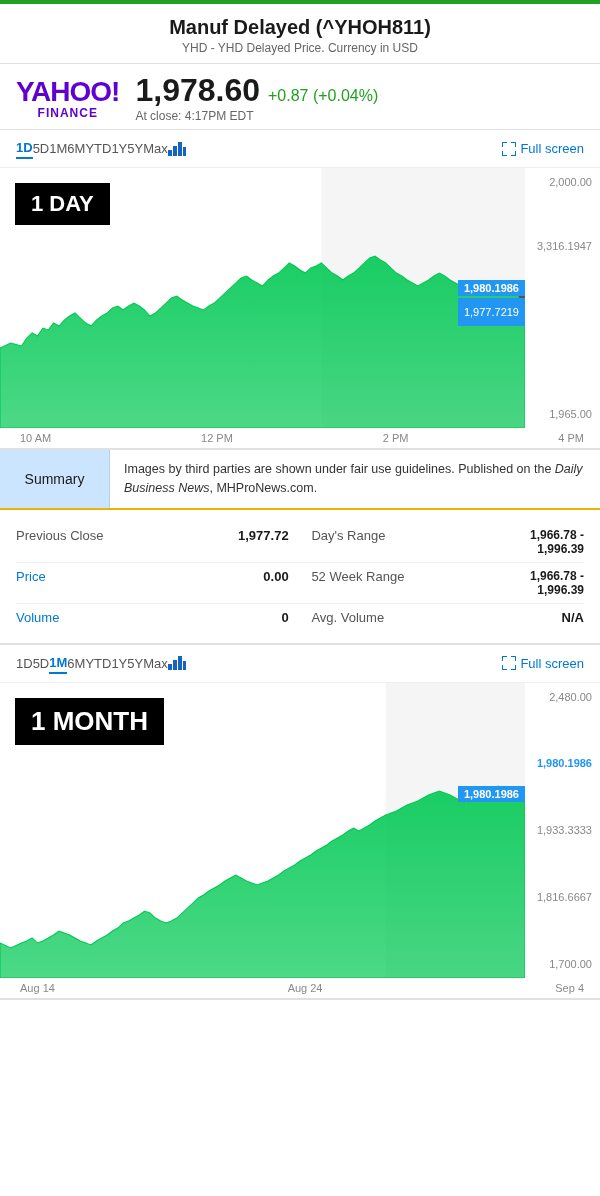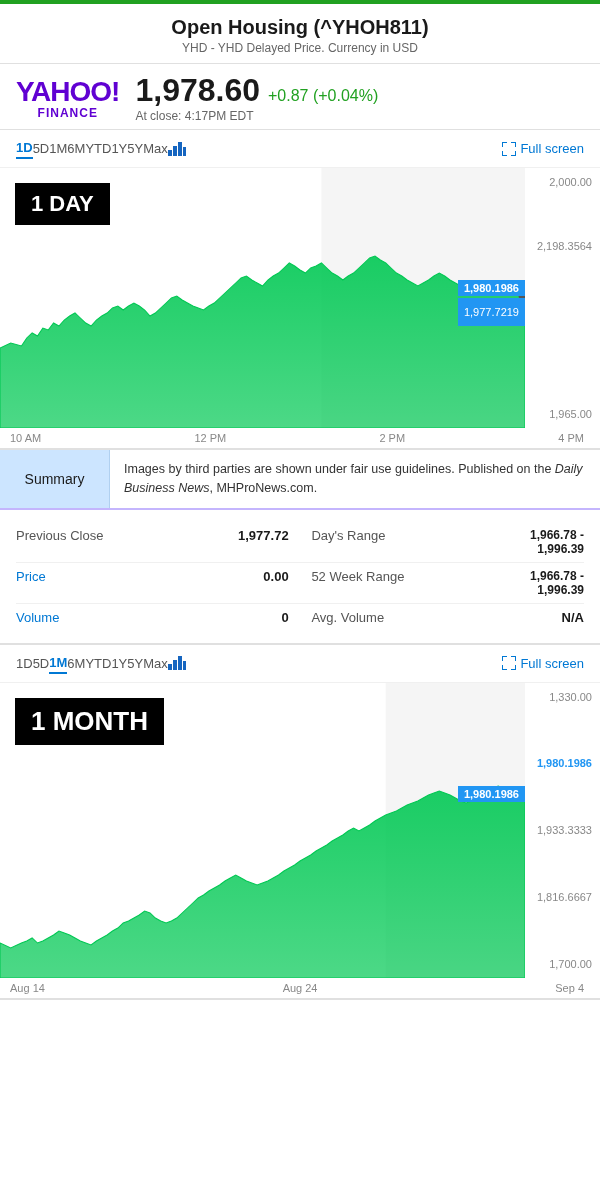--- a/index.html
+++ b/index.html
@@ -131,21 +131,21 @@
       flex-direction: column;
       justify-content: space-between;
       padding: 8px 8px;
       font-size: 11px;
       color: #888;
       text-align: right;
     }
     .chart-x-labels {
       display: flex;
       justify-content: space-between;
-      padding: 4px 16px 4px 10px;
+      padding: 4px 16px 4px 20px;
       font-size: 11px;
       color: #888;
       border-bottom: 1px solid #e0e0e0;
     }
 
     
     .day-label-overlay {
       position: absolute;
       top: 15px;
       left: 15px;
@@ -176,21 +176,21 @@
       background: #2196F3;
       color: #fff;
       font-size: 11px;
       padding: 8px 6px;
       z-index: 10;
     }
 
     
     .summary-section {
       display: flex;
-      border-bottom: 2px solid #c4b5fd;
+      border-bottom: 2px solid #eab308;
       margin-bottom: 0;
     }
     .summary-tab {
       background: #cce5ff;
       padding: 14px 18px;
       font-size: 14px;
       font-weight: 500;
       color: #1a1a1a;
       min-width: 110px;
       display: flex;
@@ -267,21 +267,21 @@
       position: absolute;
       top: 0; left: 0;
     }
   </style>
 </head>
 <body>
 
 <div class="top-green-bar"></div>
 
 <div class="header-section">
-  <div class="ticker-title">Open Housing (^YHOH811)</div>
+  <div class="ticker-title">Manuf Delayed (^YHOH811)</div>
   <div class="ticker-subtitle">YHD - YHD Delayed Price. Currency in USD</div>
 </div>
 
 <div class="logo-price-row">
   <div class="yahoo-logo">
     <div class="yahoo-text">YAHOO!</div>
     <div class="finance-text">FINANCE</div>
   </div>
   <div class="price-info">
     <div class="price-row">
@@ -359,21 +359,21 @@
       <div class="price-tooltip" style="top:43%; right:0;">
         <span>1,980.1986</span>
       </div>
       <div class="price-label-secondary" style="top:50%; right:0;">
         <span>1,977.7219</span>
       </div>
     </div>
 
     <div class="chart-y-axis">
       <span>2,000.00</span>
-      <span>2,198.3564</span>
+      <span>3,316.1947</span>
       <span style="opacity:0;"></span>
       <span style="opacity:0;"></span>
       <span>1,965.00</span>
     </div>
   </div>
 
   <div class="chart-x-labels">
     <span>10 AM</span>
     <span>12 PM</span>
     <span>2 PM</span>
@@ -488,21 +488,21 @@
           L490,295 L0,295 Z
         " fill="url(#greenGrad2)" stroke="#00c853" stroke-width="1"></path>
       </svg>
 
       <div style="position:absolute; right:0; top:35%; background:#2196F3; color:#fff; font-size:11px; font-weight:bold; padding:2px 6px; z-index:10;">
         <span>1,980.1986</span>
       </div>
     </div>
 
     <div class="chart-y-axis" style="justify-content:space-between; padding:8px;">
-      <span>1,330.00</span>
+      <span>2,480.00</span>
       <span style="color:#2196F3; font-weight:bold;">1,980.1986</span>
       <span>1,933.3333</span>
       <span>1,816.6667</span>
       <span>1,700.00</span>
     </div>
   </div>
 
   <div class="chart-x-labels">
     <span>Aug 14</span>
     <span>Aug 24</span>

